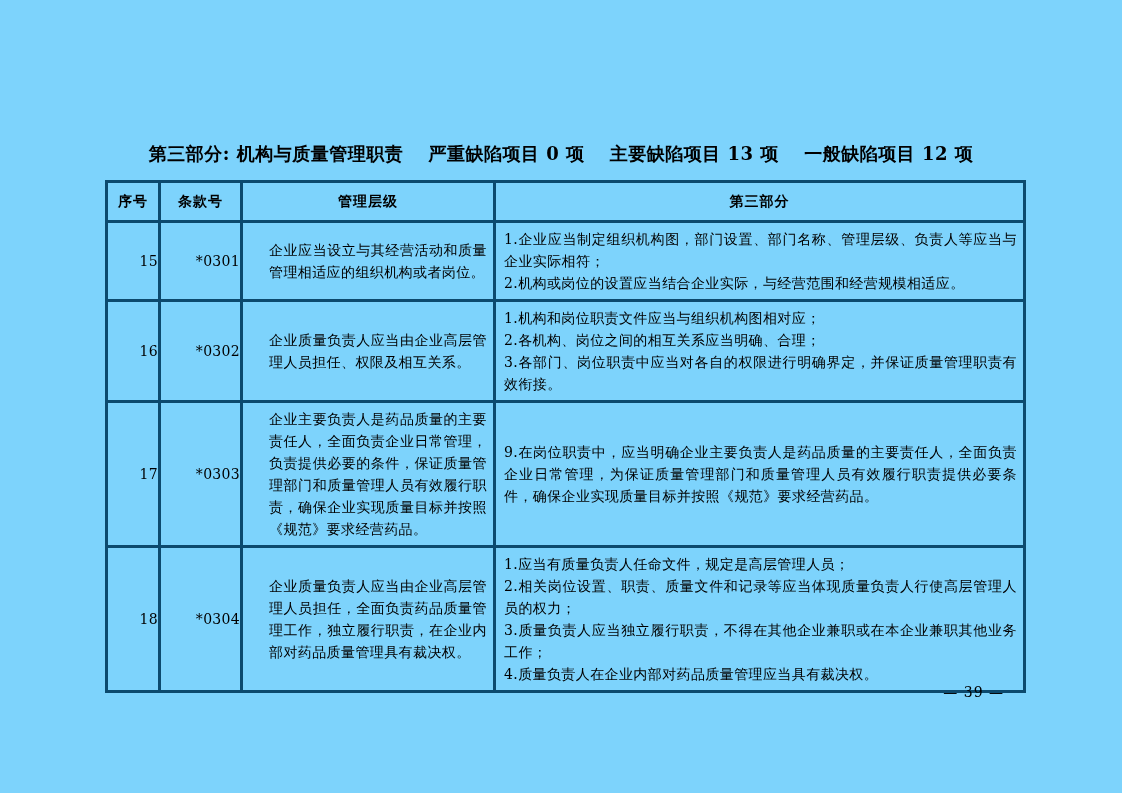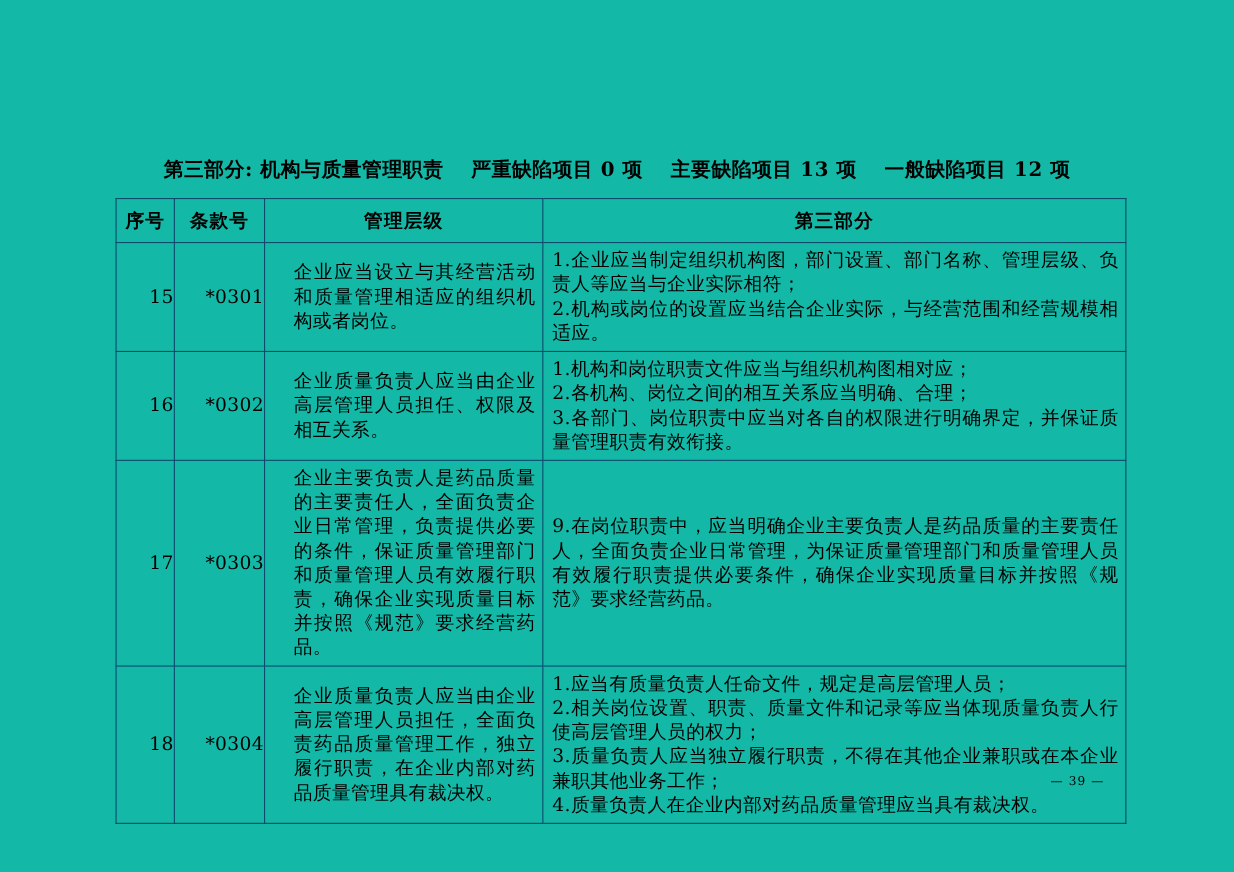--- a/index.html
+++ b/index.html
@@ -1,21 +1,21 @@
 <!DOCTYPE html>
 <html><head>
 <meta charset="utf-8">
 <style>
   * { margin: 0; padding: 0; box-sizing: border-box; }
   html, body { background: #e8e8e8; }
   .page {
     position: relative;
     width: 1122px;
     height: 793px;
-    background: #14b8a6;
+    background: #7dd3fc;
     font-family: "DejaVu Serif", "Liberation Serif", serif;
     color: #000000;
     overflow: hidden;
     margin: 0 auto;
   }
   .doc-title {
     position: absolute;
     top: 142px;
     left: 0;
     width: 100%;
@@ -28,23 +28,23 @@
   table.insp {
     position: absolute;
     top: 180px;
     left: 105px;
     width: 918px;
     border-collapse: collapse;
     table-layout: fixed;
   }
   table.insp th,
   table.insp td {
-    border: 1px solid #0c4a6e;
+    border: 3px solid #0c4a6e;
     vertical-align: middle;
-    font-size: 17px;
+    font-size: 14px;
   }
   table.insp th {
     font-weight: 700;
     text-align: center;
     height: 40px;
     letter-spacing: 1px;
   }
   td.c-seq, td.c-clause {
     text-align: right;
     letter-spacing: 0.3px;
@@ -61,23 +61,23 @@
     text-align: justify;
     letter-spacing: 0.4px;
     white-space: pre-line;
   }
   tr.r0 td { height: 76px; }
   tr.r1 td { height: 88px; }
   tr.r2 td { height: 134px; }
   tr.r3 td { height: 140px; }
   .page-number {
     position: absolute;
-    top: 704px;
+    top: 684px;
     right: 118px;
-    font-size: 11px;
+    font-size: 14px;
     letter-spacing: 1px;
   }
 </style>
 </head>
 <body>
 
 <div class="page">
 
   <div class="doc-title">第三部分: 机构与质量管理职责　 严重缺陷项目 0 项　 主要缺陷项目 13 项　 一般缺陷项目 12 项</div>
 

